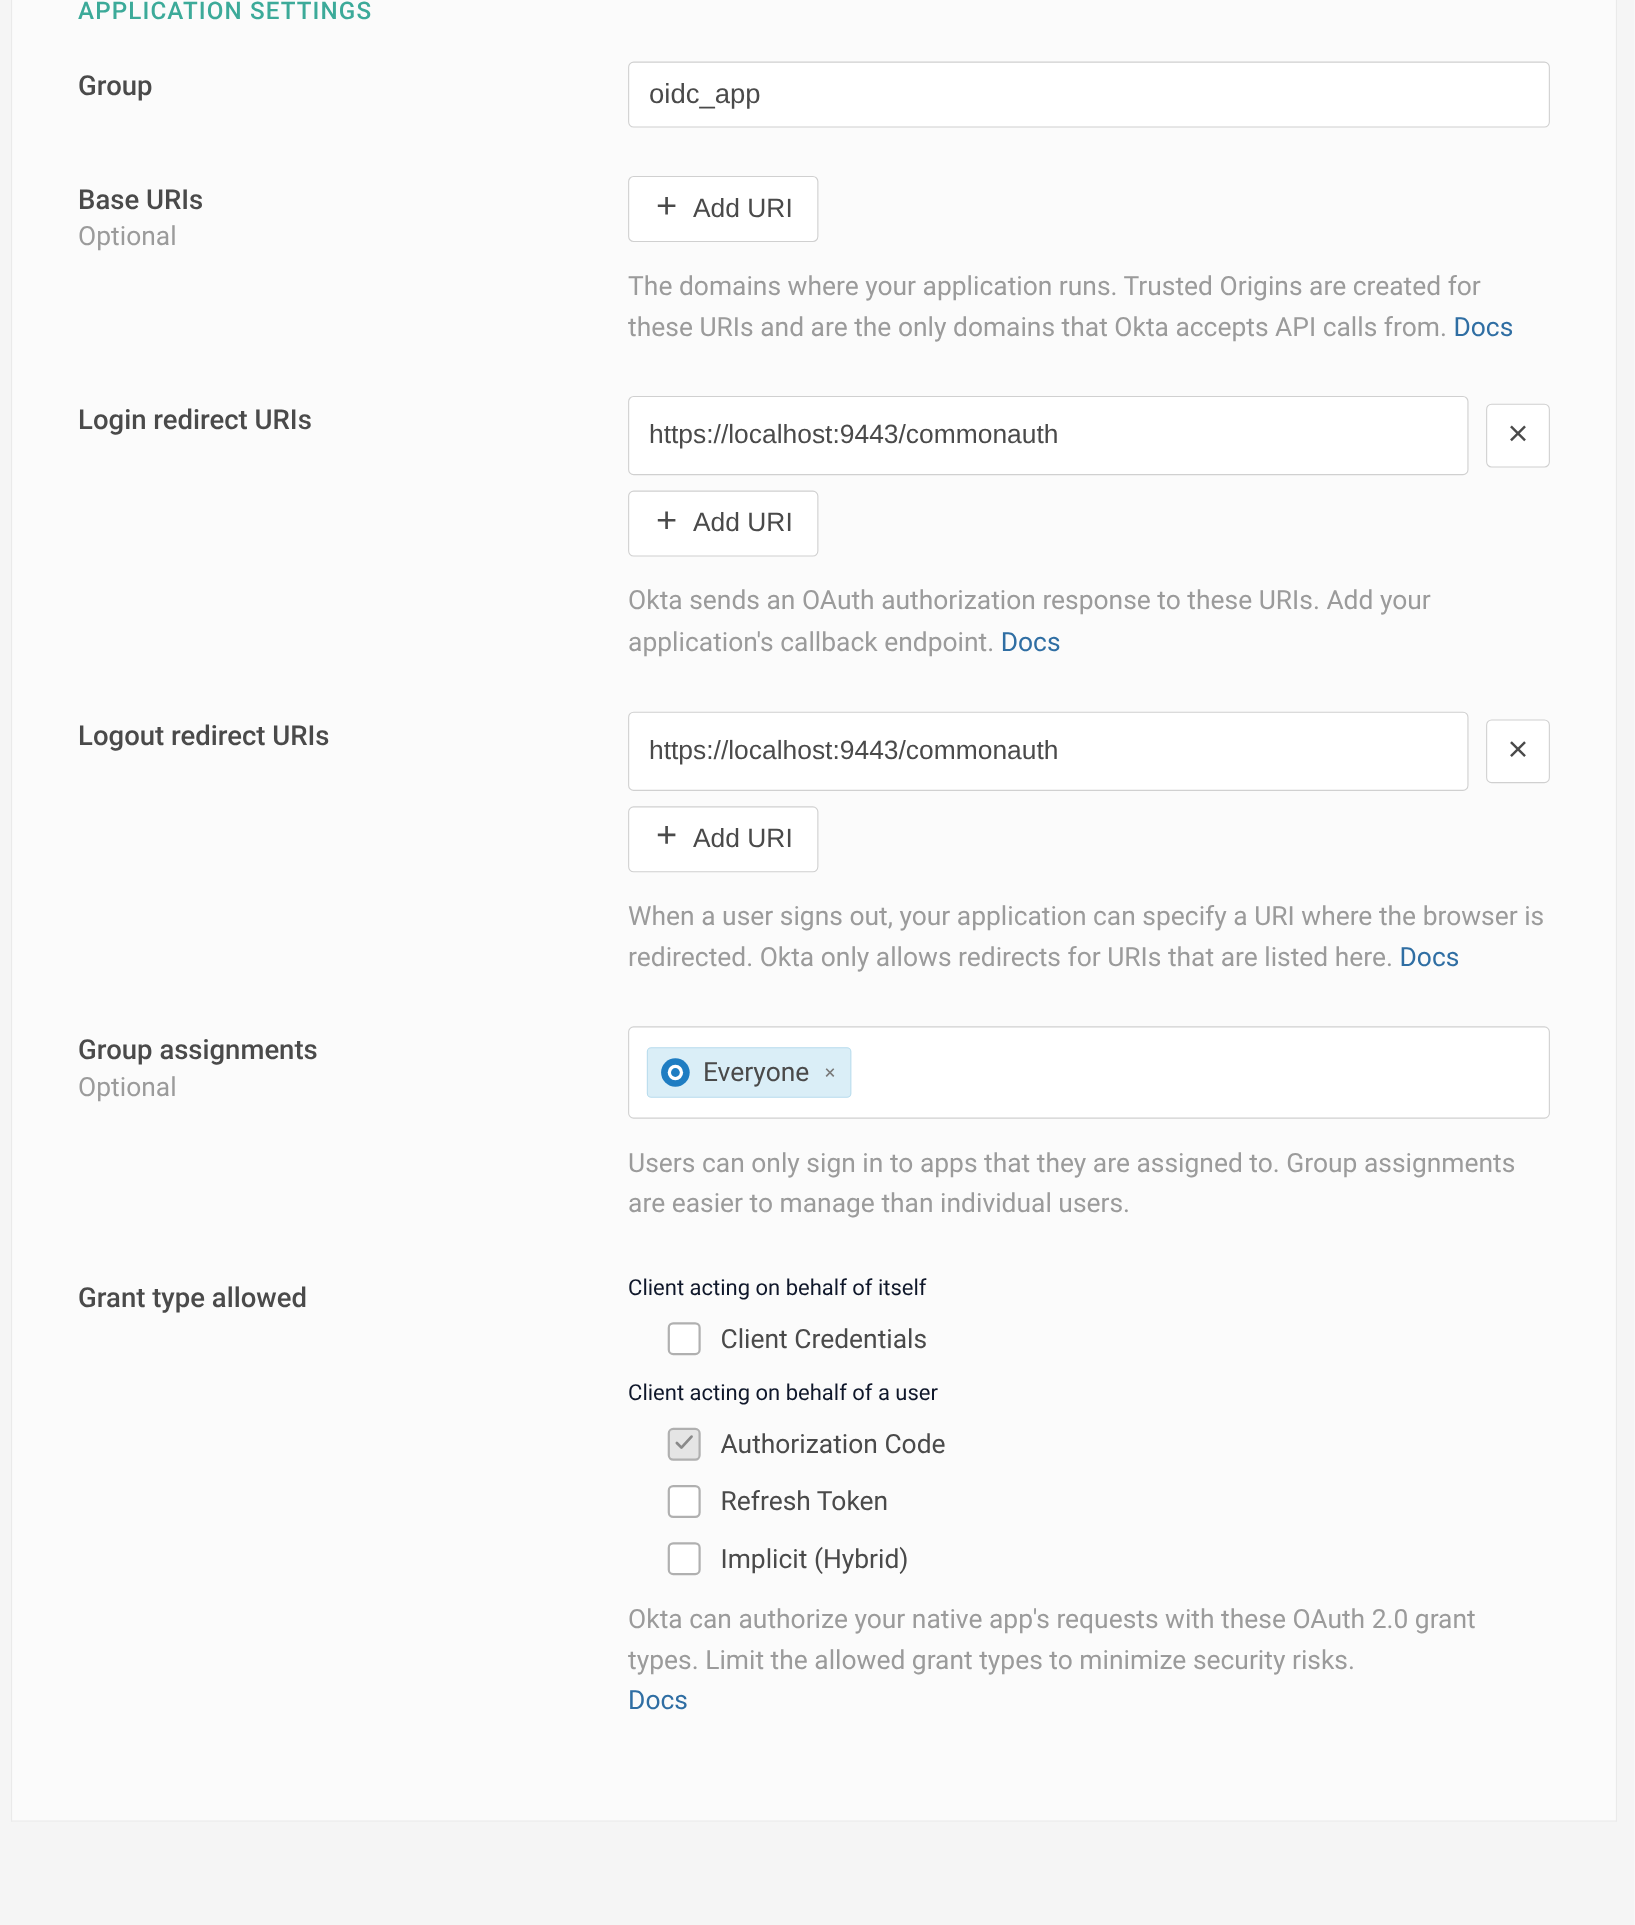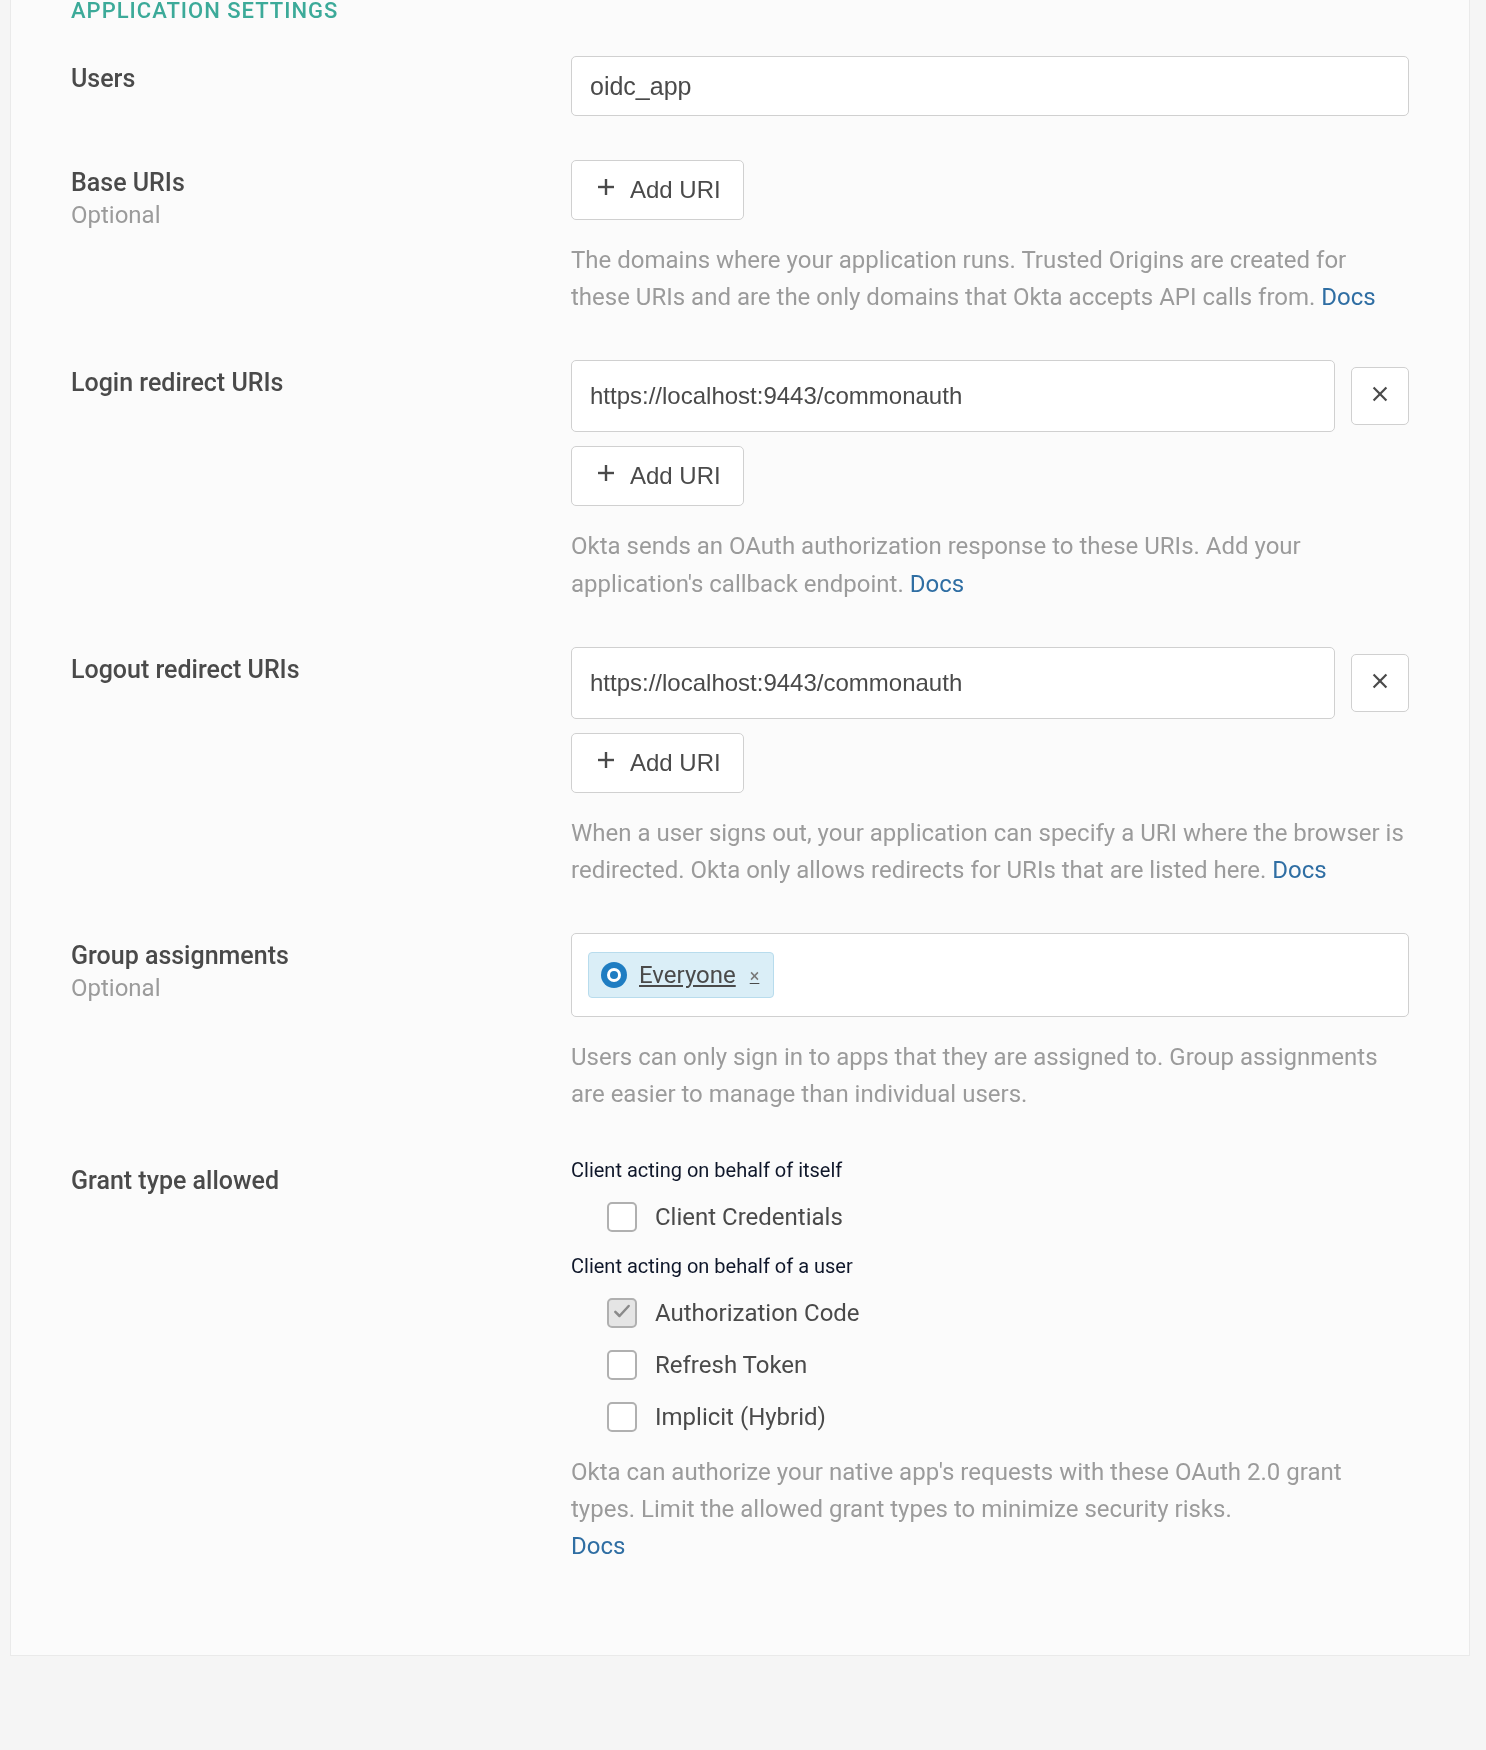--- a/index.html
+++ b/index.html
@@ -129,21 +129,20 @@
   .tag {
     display: inline-flex;
     align-items: center;
     gap: 12px;
     background: #daeef7;
     border: 1px solid #b8dced;
     border-radius: 4px;
     padding: 8px 12px;
     font-size: 24px;
     color: #4a4a4a;
-    text-decoration: underline;
   }
   .tag-icon {
     width: 26px;
     height: 26px;
     border-radius: 50%;
     background: #1f7dc2;
     position: relative;
   }
   .tag-icon::after {
     content: "";
@@ -204,21 +203,21 @@
 </style>
 </head>
 <body>
 
 <div class="panel">
 
   <div class="section-title">APPLICATION SETTINGS</div>
 
   <div class="form-row">
     <div class="label-col">
-      <div class="label-main">Users</div>
+      <div class="label-main">Group</div>
     </div>
     <div class="field-col">
       <input class="text-input" type="text" value="oidc_app" style="">
     </div>
   </div>
 
   <div class="form-row">
     <div class="label-col">
       <div class="label-main">Base URIs</div>
       <div class="label-sub">Optional</div>

